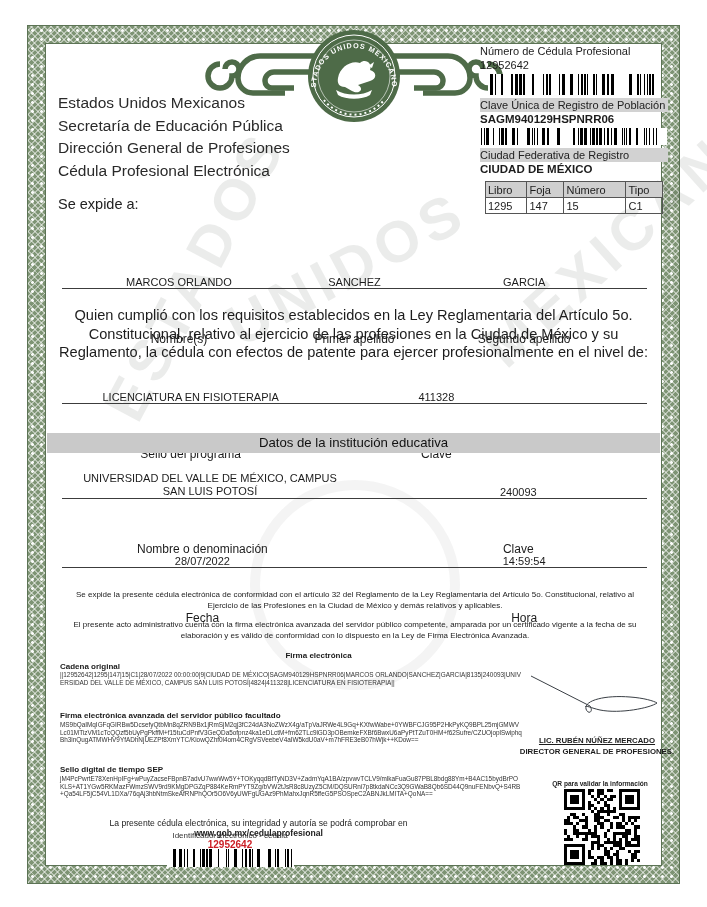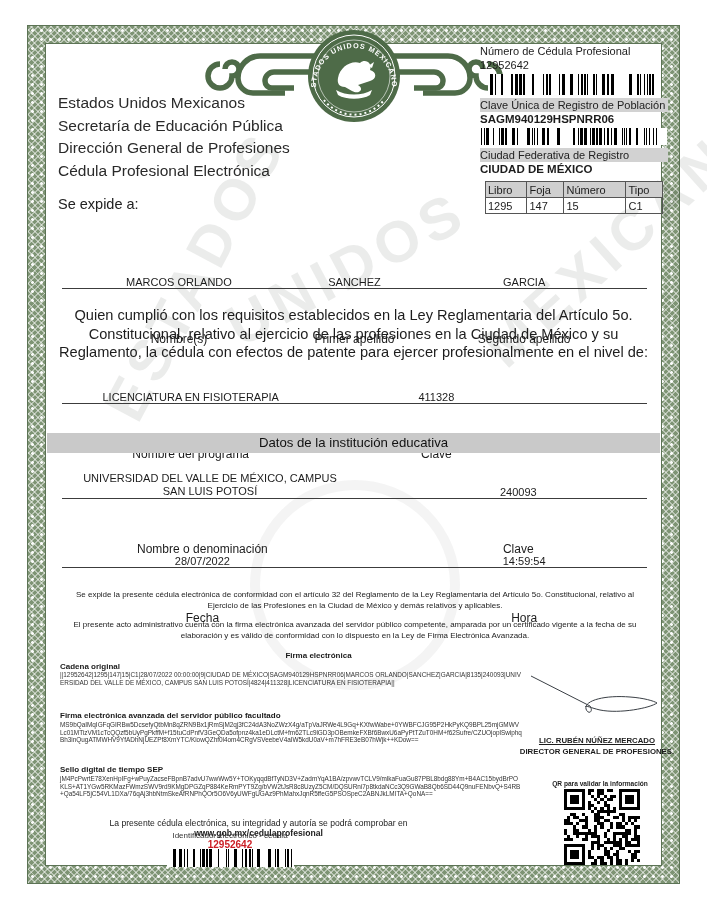--- a/index.html
+++ b/index.html
@@ -243,21 +243,21 @@
     <span class="fl" style="left:61%;width:36%;">Segundo apellido</span>
   </div>
 
   <div class="para" style="top:306px;">Quien cumplió con los requisitos establecidos en la Ley Reglamentaria del Artículo 5o. Constitucional, relativo al ejercicio de las profesiones en la Ciudad de México y su Reglamento, la cédula con efectos de patente para ejercer profesionalmente en el nivel de:</div>
 
   <div class="frow" style="top:391px;">
     <span class="fv" style="left:2%;width:40%;">LICENCIATURA EN FISIOTERAPIA</span>
     <span class="fv" style="left:46%;width:36%;">411328</span>
   </div>
   <div class="lrow" style="top:406px;">
-    <span class="fl" style="left:2%;width:40%;">Nombre del programa</span>
+    <span class="fl" style="left:2%;width:40%;">Sello del programa</span>
     <span class="fl" style="left:46%;width:36%;">Clave</span>
   </div>
 
   <div class="secbar" style="top: 433px; background: rgb(201, 201, 201);">Datos de la institución educativa</div>
 
   <div class="inst-name">
     <div>UNIVERSIDAD DEL VALLE DE MÉXICO, CAMPUS</div>
     <div>SAN LUIS POTOSÍ</div>
   </div>
   <div class="frow" style="top:486px;">

